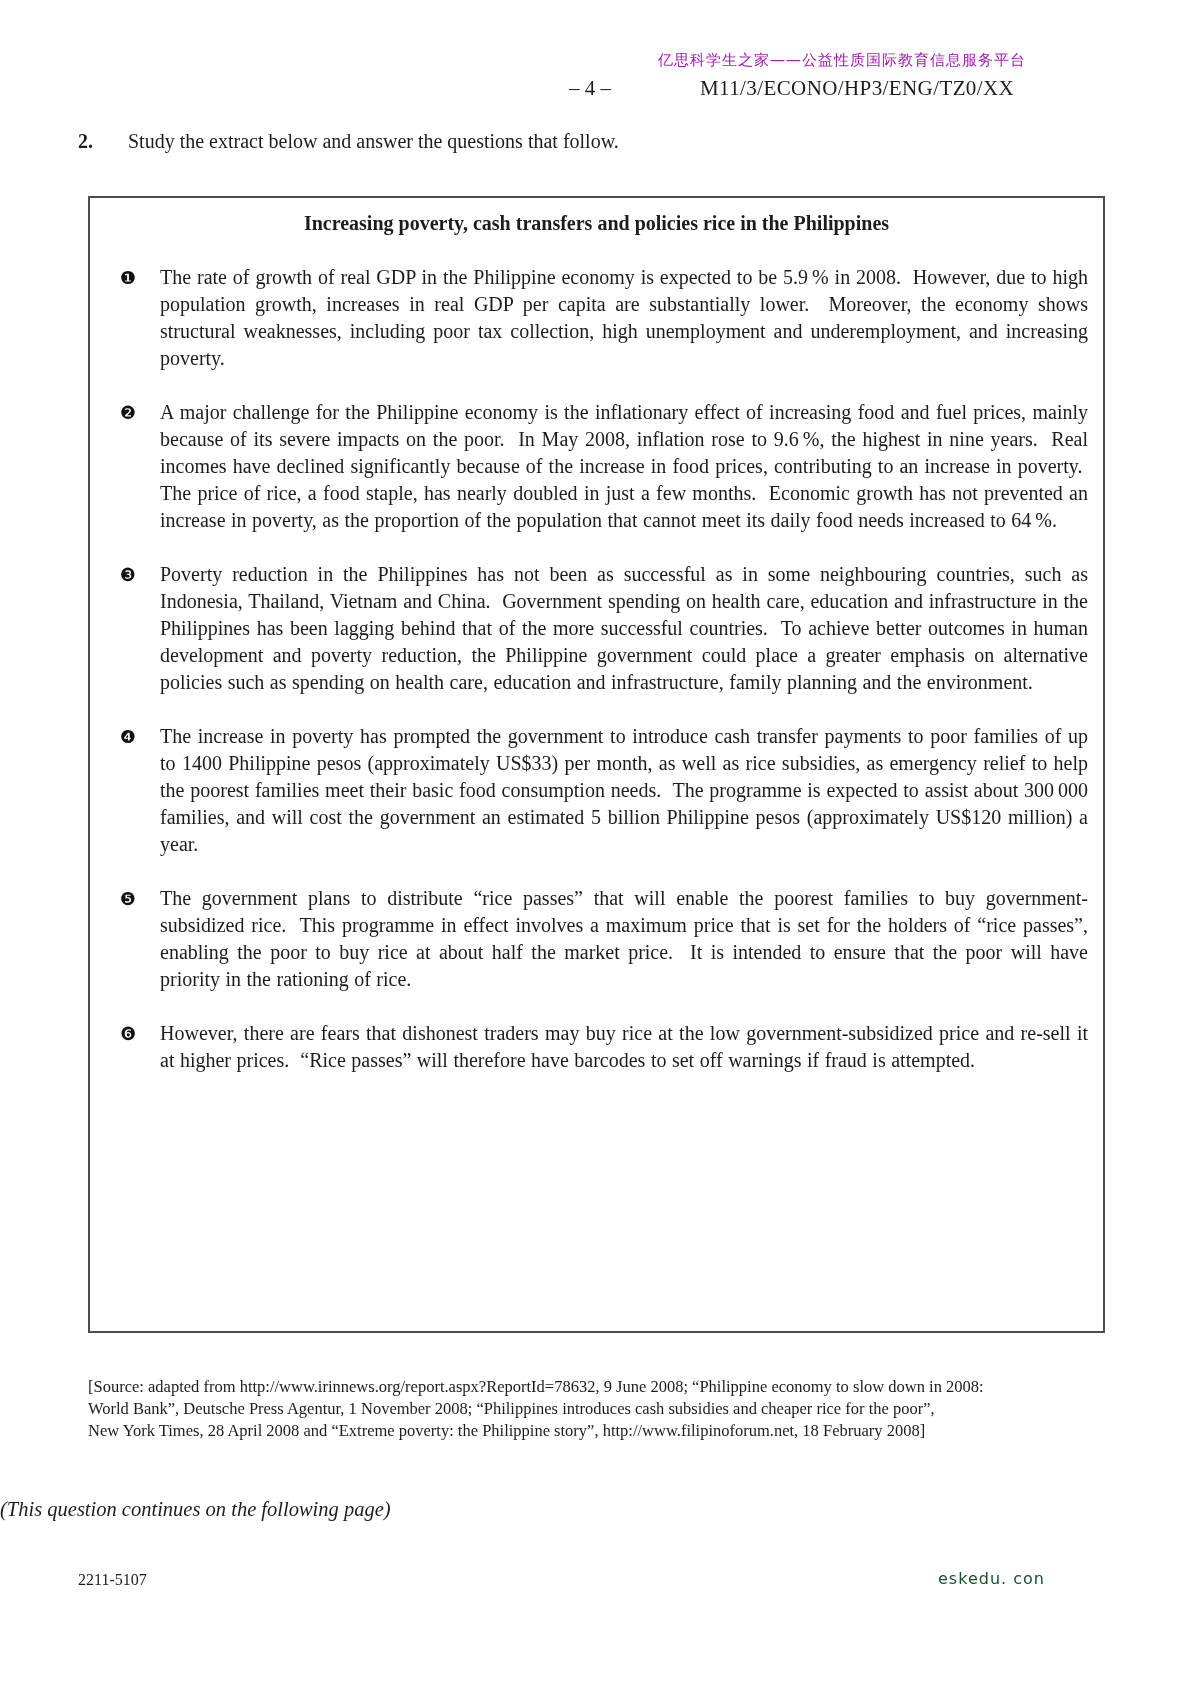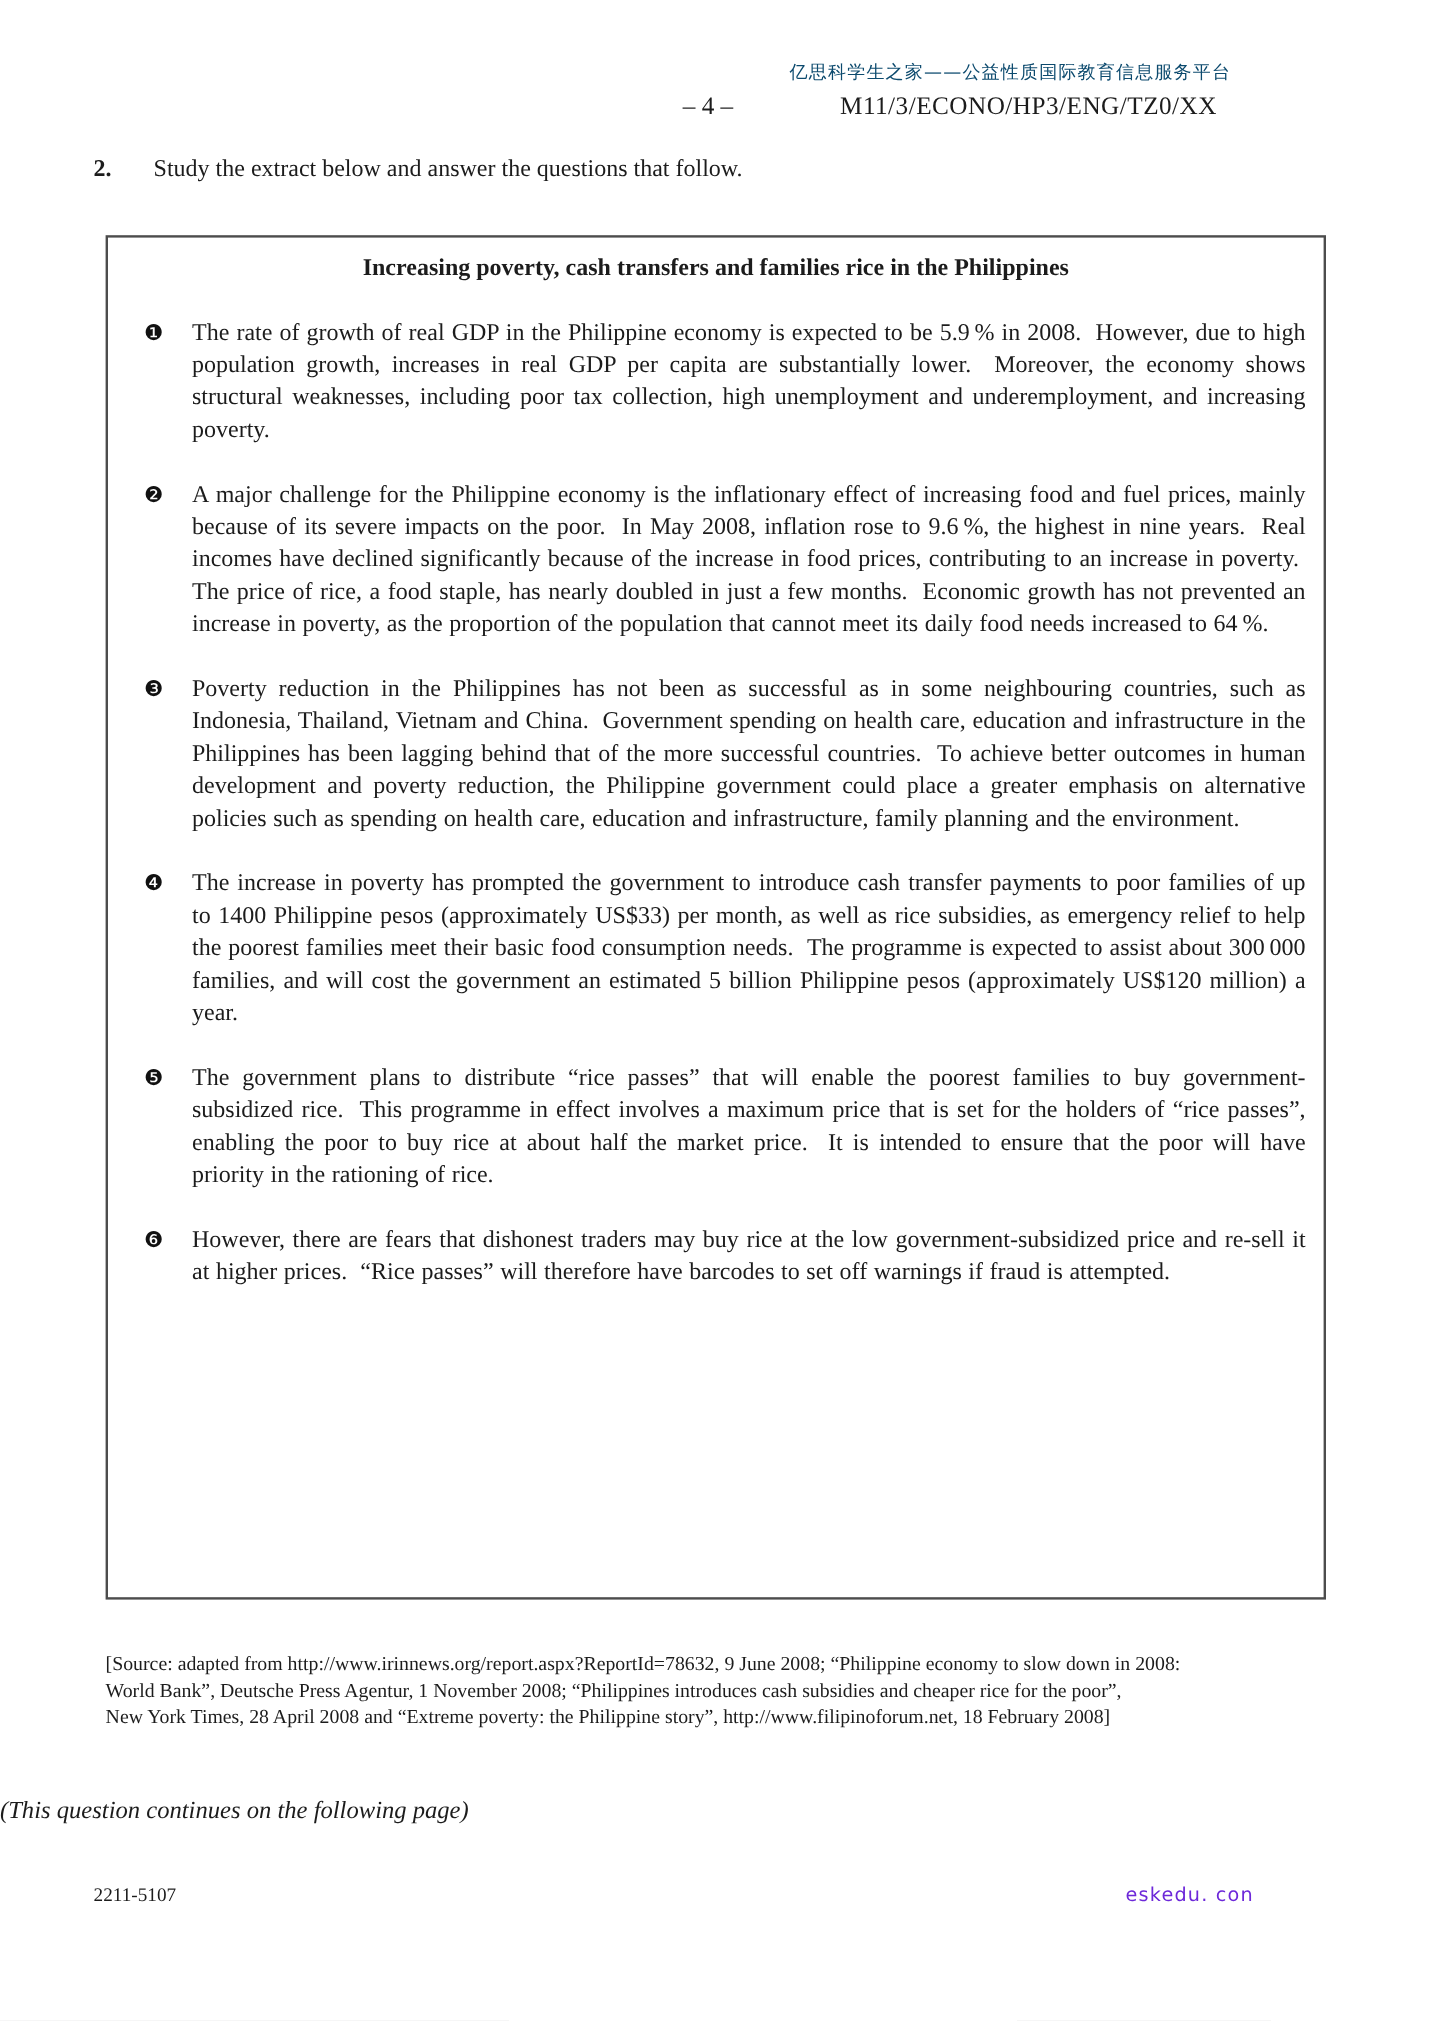--- a/index.html
+++ b/index.html
@@ -9,21 +9,21 @@
     margin:0 auto;
     background:#ffffff;
     font-family:"Liberation Serif", serif;
     color:#1c1c1c;
     overflow:hidden;
   }
   .cn-watermark {
     position:absolute; top:51px; left:658px;
     font-family:"DejaVu Sans", sans-serif;
     font-size:15px; letter-spacing:1px;
-    color:#0c4a6e;
+    color:#a21caf;
   }
   .page-num {
     position:absolute; top:76px; left:540px; width:100px;
     text-align:center; font-size:21px;
   }
   .paper-code {
     position:absolute; top:76px; left:700px; width:335px;
     text-align:left; font-size:21px; letter-spacing:0.4px;
   }
   .question-line {
@@ -65,40 +65,40 @@
   .continues {
     position:absolute; top:1498px; left:0; width:1035px;
     text-align:left; font-style:italic; font-size:20.5px;
   }
   .footer-left {
     position:absolute; left:78px; top:1571px; font-size:16px;
   }
   .footer-right {
     position:absolute; left:938px; top:1569px;
     font-family:"DejaVu Sans", sans-serif;
-    font-size:16px; color:#6d28d9; letter-spacing:1px;
+    font-size:16px; color:#14532d; letter-spacing:1px;
   }
 </style>
 </head>
 <body>
 
 <div class="page">
 
   <div class="cn-watermark">亿思科学生之家——公益性质国际教育信息服务平台</div>
 
   <div class="page-num">– 4 –</div>
 
   <div class="paper-code">M11/3/ECONO/HP3/ENG/TZ0/XX</div>
 
   <div class="question-line">
     <span class="qnum">2.</span><span class="qinstr">Study the extract below and answer the questions that follow.</span>
   </div>
 
   <div class="extract-box">
-    <div class="extract-title">Increasing poverty, cash transfers and families rice in the Philippines</div>
+    <div class="extract-title">Increasing poverty, cash transfers and policies rice in the Philippines</div>
     <div id="paras">
         <div class="para">
           <span class="marker">❶</span>
           <div class="ptext"><span>The rate of growth of real GDP in the Philippine economy is expected to be 5.9 % in 2008.&nbsp; However, due to high population growth, increases in real GDP </span><span class="italic">per capita</span><span> are substantially lower.&nbsp; Moreover, the economy shows structural weaknesses, including poor tax collection, high unemployment and </span><span class="bold">underemployment</span><span>, and increasing poverty.</span></div>
         </div>
         <div class="para">
           <span class="marker">❷</span>
           <div class="ptext"><span>A major challenge for the Philippine economy is the inflationary effect of increasing food and fuel prices, mainly because of its severe impacts on the poor.&nbsp; In May 2008, inflation rose to 9.6 %, the highest in nine years.&nbsp; Real incomes have declined significantly because of the increase in food prices, contributing to an increase in poverty.&nbsp; The price of rice, a food staple, has nearly doubled in just a few months.&nbsp; Economic growth has not prevented an increase in poverty, as the proportion of the population that cannot meet its daily food needs increased to 64 %.</span></div>
         </div>
         <div class="para">

